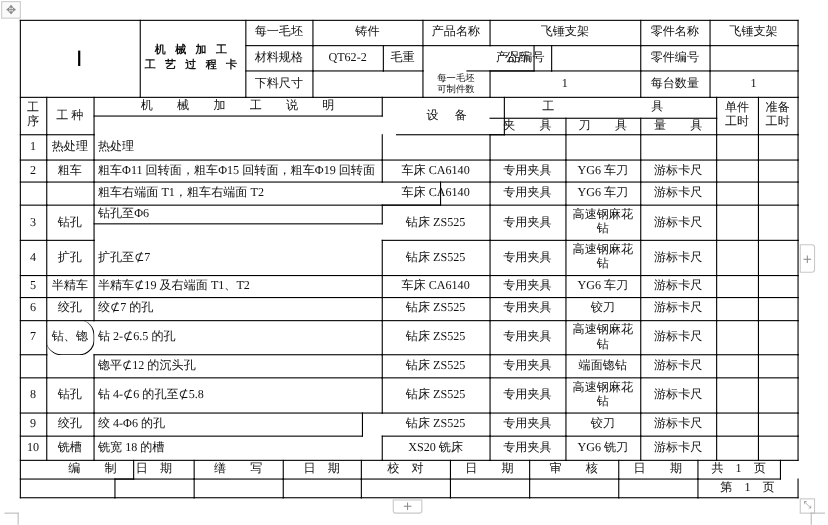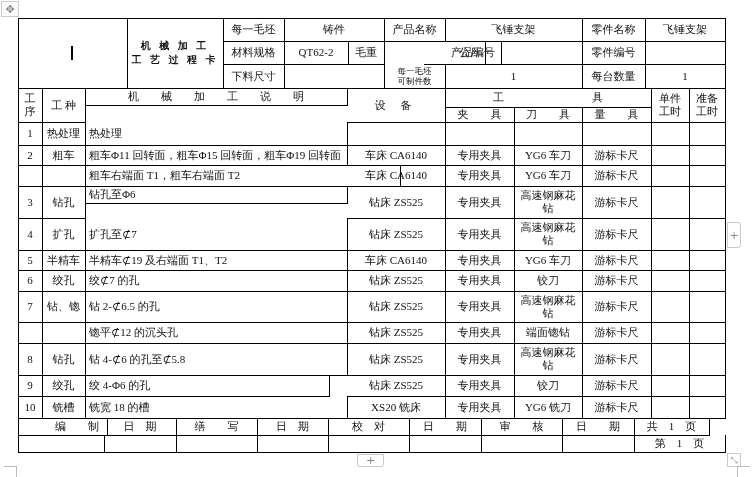--- a/index.html
+++ b/index.html
@@ -5,21 +5,21 @@
   html, body { margin:0; padding:0; background:#ffffff; }
   body { width:753px; height:477px; position:relative; overflow:hidden;
          font-family:"Liberation Serif","DejaVu Serif",serif; color:#111; }
   .c { position:absolute; box-sizing:border-box; display:flex; align-items:center;
        justify-content:center; text-align:center; font-size:11px; line-height:13px;
        border-right:1px solid #000; border-bottom:1px solid #000; white-space:pre-line; }
   .l { justify-content:flex-start; padding-left:4px; text-align:left; }
   .r { justify-content:flex-end; padding-right:4px;margin-left:40px; }
   .sm { font-size:8.5px; line-height:10px; }
   .title { font-size:10px; font-weight:bold; letter-spacing:3px; line-height:14px; }
-  .sp { letter-spacing:6px; }
+  .sp { letter-spacing:6px;margin-left:13px; }
   .frame { position:absolute; left:18px; top:18px; width:708px; height:435px;
            border-left:1px solid #000; border-top:1px solid #000; box-sizing:border-box; }
   .cursor-bar { position:absolute; width:2px; height:14px; background:#000; }
   .handle { position:absolute; background:#fff; border:1px solid #c8c8c8; border-radius:0 0 3px 3px;
             color:#888; font-size:11px; display:flex; align-items:center; justify-content:center;
             font-family:"DejaVu Sans",sans-serif; box-sizing:border-box; }
   .mover { position:absolute; left:1px; top:1px; width:18px; height:16px; border:1px solid #ccc;
            background:#fafafa; color:#888; font-size:11px; display:flex; align-items:center;
            justify-content:center; font-family:"DejaVu Sans",sans-serif; box-sizing:border-box; }
   .corner { position:absolute; border-color:#bbb; border-style:solid; width:12px; height:12px; }
@@ -139,21 +139,21 @@
     <div class="c " style="left: 18px; top: 270px; width: 25px; height: 22px;">6</div>
     <div class="c " style="left: 42px; top: 270px; width: 44px; height: 22px;">绞孔</div>
     <div class="c l" style="left: 85px; top: 270px; width: 263px; height: 22px;">绞⊄7 的孔</div>
     <div class="c " style="left: 347px; top: 270px; width: 99px; height: 22px;">钻床 ZS525</div>
     <div class="c " style="left: 445px; top: 270px; width: 70px; height: 22px;">专用夹具</div>
     <div class="c " style="left: 514px; top: 270px; width: 69px; height: 22px;">铰刀</div>
     <div class="c " style="left: 582px; top: 270px; width: 70px; height: 22px;">游标卡尺</div>
     <div class="c " style="left: 651px; top: 270px; width: 39px; height: 22px;"></div>
     <div class="c " style="left: 689px; top: 270px; width: 37px; height: 22px;"></div>
     <div class="c " style="left: 18px; top: 291px; width: 25px; height: 32px;">7</div>
-    <div class="c " style="left: 42px; top: 291px; width: 44px; height: 32px;">钻、锪</div>
+    <div class="c " style="left: 42px; top: 291px; width: 44px; height: 32px; border-radius: 14px;">钻、锪</div>
     <div class="c l" style="left: 85px; top: 291px; width: 263px; height: 32px;">钻 2-⊄6.5 的孔</div>
     <div class="c " style="left: 347px; top: 291px; width: 99px; height: 32px;">钻床 ZS525</div>
     <div class="c " style="left: 445px; top: 291px; width: 70px; height: 32px;">专用夹具</div>
     <div class="c " style="left: 514px; top: 291px; width: 69px; height: 32px;">高速钢麻花
 钻</div>
     <div class="c " style="left: 582px; top: 291px; width: 70px; height: 32px;">游标卡尺</div>
     <div class="c " style="left: 651px; top: 291px; width: 39px; height: 32px;"></div>
     <div class="c " style="left: 689px; top: 291px; width: 37px; height: 32px;"></div>
     <div class="c " style="left: 18px; top: 322px; width: 25px; height: 22px;"></div>
     <div class="c " style="left: 42px; top: 322px; width: 44px; height: 22px;"></div>
@@ -187,21 +187,21 @@
     <div class="c " style="left: 42px; top: 396px; width: 44px; height: 23px;">铣槽</div>
     <div class="c l" style="left: 85px; top: 396px; width: 263px; height: 23px;">铣宽 18 的槽</div>
     <div class="c " style="left: 347px; top: 396px; width: 99px; height: 23px;">XS20 铣床</div>
     <div class="c " style="left: 445px; top: 396px; width: 70px; height: 23px;">专用夹具</div>
     <div class="c " style="left: 514px; top: 396px; width: 69px; height: 23px;">YG6 铣刀</div>
     <div class="c " style="left: 582px; top: 396px; width: 70px; height: 23px;">游标卡尺</div>
     <div class="c " style="left: 651px; top: 396px; width: 39px; height: 23px;"></div>
     <div class="c " style="left: 689px; top: 396px; width: 37px; height: 23px;"></div>
   </div>
 
-<div class="c" style="left:18px;top:418px;width:90px;height:18px;padding-left:29px;">编　　制</div>
+<div class="c" style="left:18px;top:418px;width:104px;height:18px;padding-left:29px;">编　　制</div>
 <div class="c" style="left:104px;top:418px;width:73px;height:18px;">日　期</div>
 <div class="c" style="left:176px;top:418px;width:82px;height:18px;">缮　　写</div>
 <div class="c" style="left:257px;top:418px;width:72px;height:18px;">日　期</div>
 <div class="c" style="left:328px;top:418px;width:82px;height:18px;">校　对</div>
 <div class="c" style="left:409px;top:418px;width:73px;height:18px;">日　　期</div>
 <div class="c" style="left:481px;top:418px;width:82px;height:18px;">审　　核</div>
 <div class="c" style="left:562px;top:418px;width:73px;height:18px;">日　　期</div>
 <div class="c" style="left:634px;top:418px;width:76px;height:18px;">共　1　页</div>
 
 <div class="c" style="left:18px;top:435px;width:87px;height:18px;"></div>

